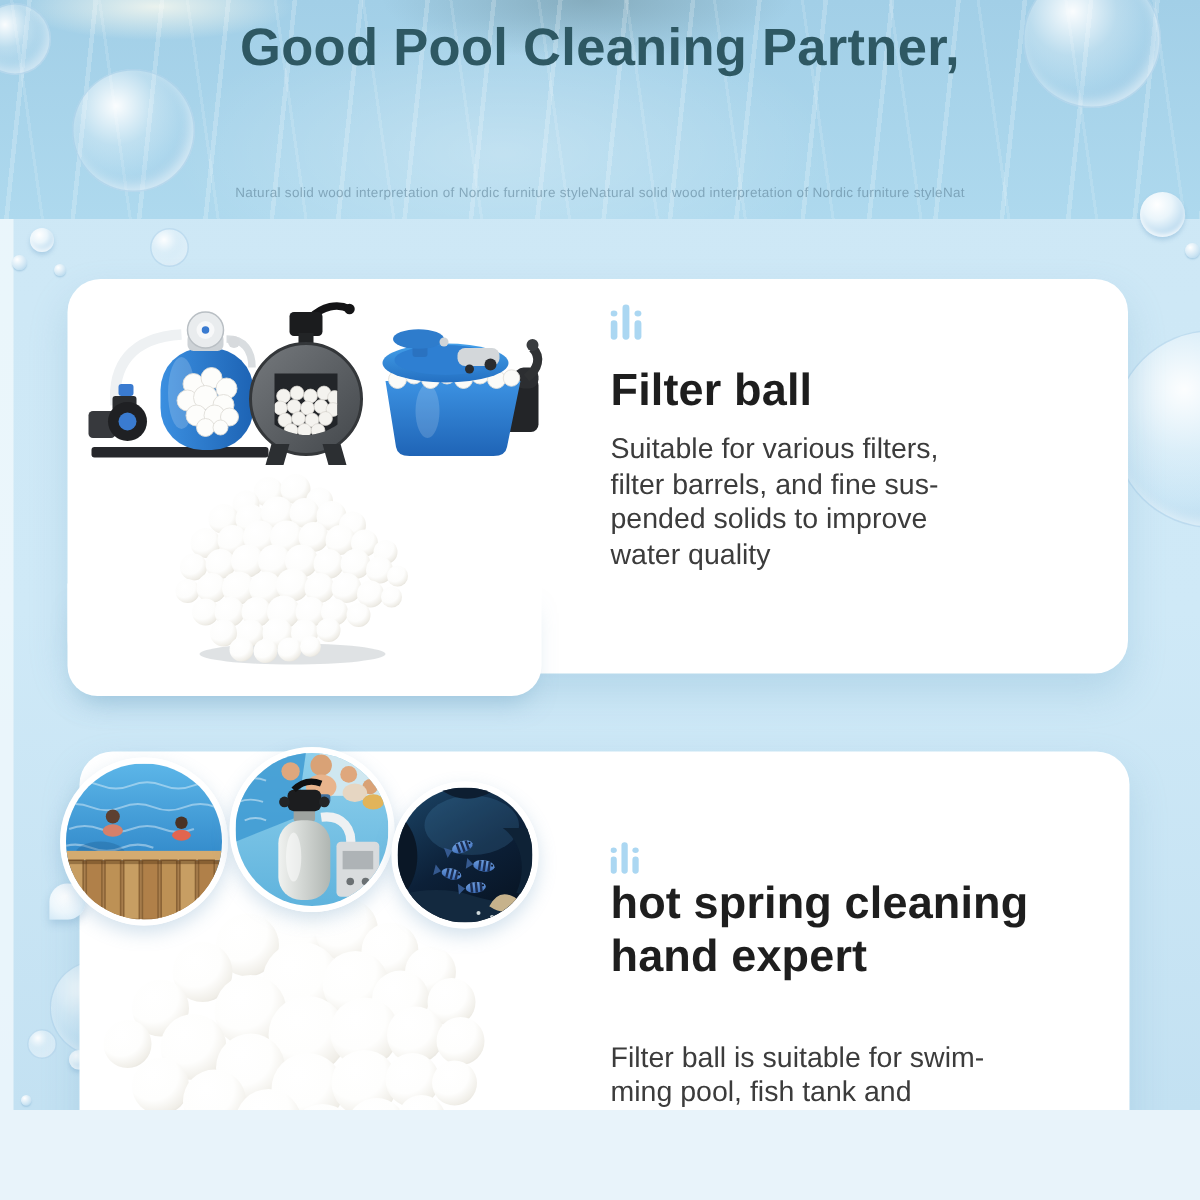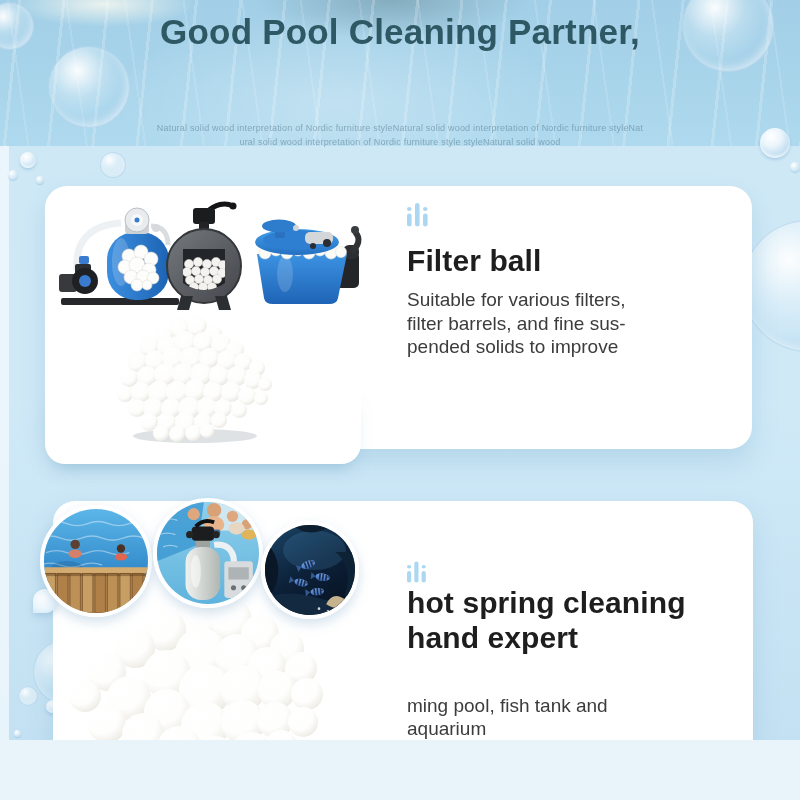--- a/index.html
+++ b/index.html
@@ -120,21 +120,20 @@
   <div class="dot" style="left:14px;top:730px;width:7px;height:7px;"></div>
   <div class="dot" style="left:34px;top:748px;width:6px;height:6px;"></div>
   <div class="dot" style="left:22px;top:768px;width:8px;height:8px;"></div>
   <div class="drop" style="left:566px;top:774px;width:46px;height:46px;"></div>
 
   <div class="title">
     <div>Good Pool Cleaning Partner,</div>
   </div>
   <div class="watermark">
     <div>Natural solid wood interpretation of Nordic furniture styleNatural solid wood interpretation of Nordic furniture styleNat</div>
-    <div>ural solid wood interpretation of Nordic furniture style styleNatural solid wood</div>
   </div>
 
   <div class="card card1">
     <div class="card1-ext"></div>
 
     <svg class="art" style="left:10px;top:18px;" width="148" height="112" viewBox="0 0 148 112">
       <defs>
         <linearGradient id="fa-tank" x1="0" y1="0" x2="1" y2="0">
           <stop offset="0" stop-color="#3b8fe0"></stop>
             <stop offset="1" stop-color="#1d63b4"></stop>
@@ -319,20 +318,21 @@
         <rect x="8" y="1" width="4.6" height="23.5" rx="2.3"></rect>
         <rect x="16" y="5" width="4.6" height="4" rx="2.3"></rect>
         <rect x="16" y="11.5" width="4.6" height="13" rx="2.3"></rect>
       </g>
     </svg>
     <div class="card-heading">Filter ball</div>
     <div class="card-body">
       <div>Suitable for various filters,</div>
       <div>filter barrels, and fine sus-</div>
       <div>pended solids to improve</div>
+      <div>water quality</div>
     </div>
   </div>
 
   <div class="card card2">
 
     <div class="photo-circle" style="left:-13px;top:4px;width:112px;height:112px;">
       <div class="drop-tail"></div>
       <div class="photo-ring">
         <svg viewBox="0 0 100 100">
           <defs>
@@ -531,18 +531,19 @@
         <rect x="7.3" y="0.5" width="4.2" height="21" rx="2.1"></rect>
         <rect x="14.6" y="4" width="4.2" height="3.6" rx="2.1"></rect>
         <rect x="14.6" y="10" width="4.2" height="11.5" rx="2.1"></rect>
       </g>
     </svg>
     <div class="card-heading">
       <div>hot spring cleaning</div>
       <div>hand expert</div>
     </div>
     <div class="card-body">
+      <div>Filter ball is suitable for swim-</div>
       <div>ming pool, fish tank and</div>
       <div>aquarium</div>
     </div>
   </div>
 
 </div>
 
 </body></html>

